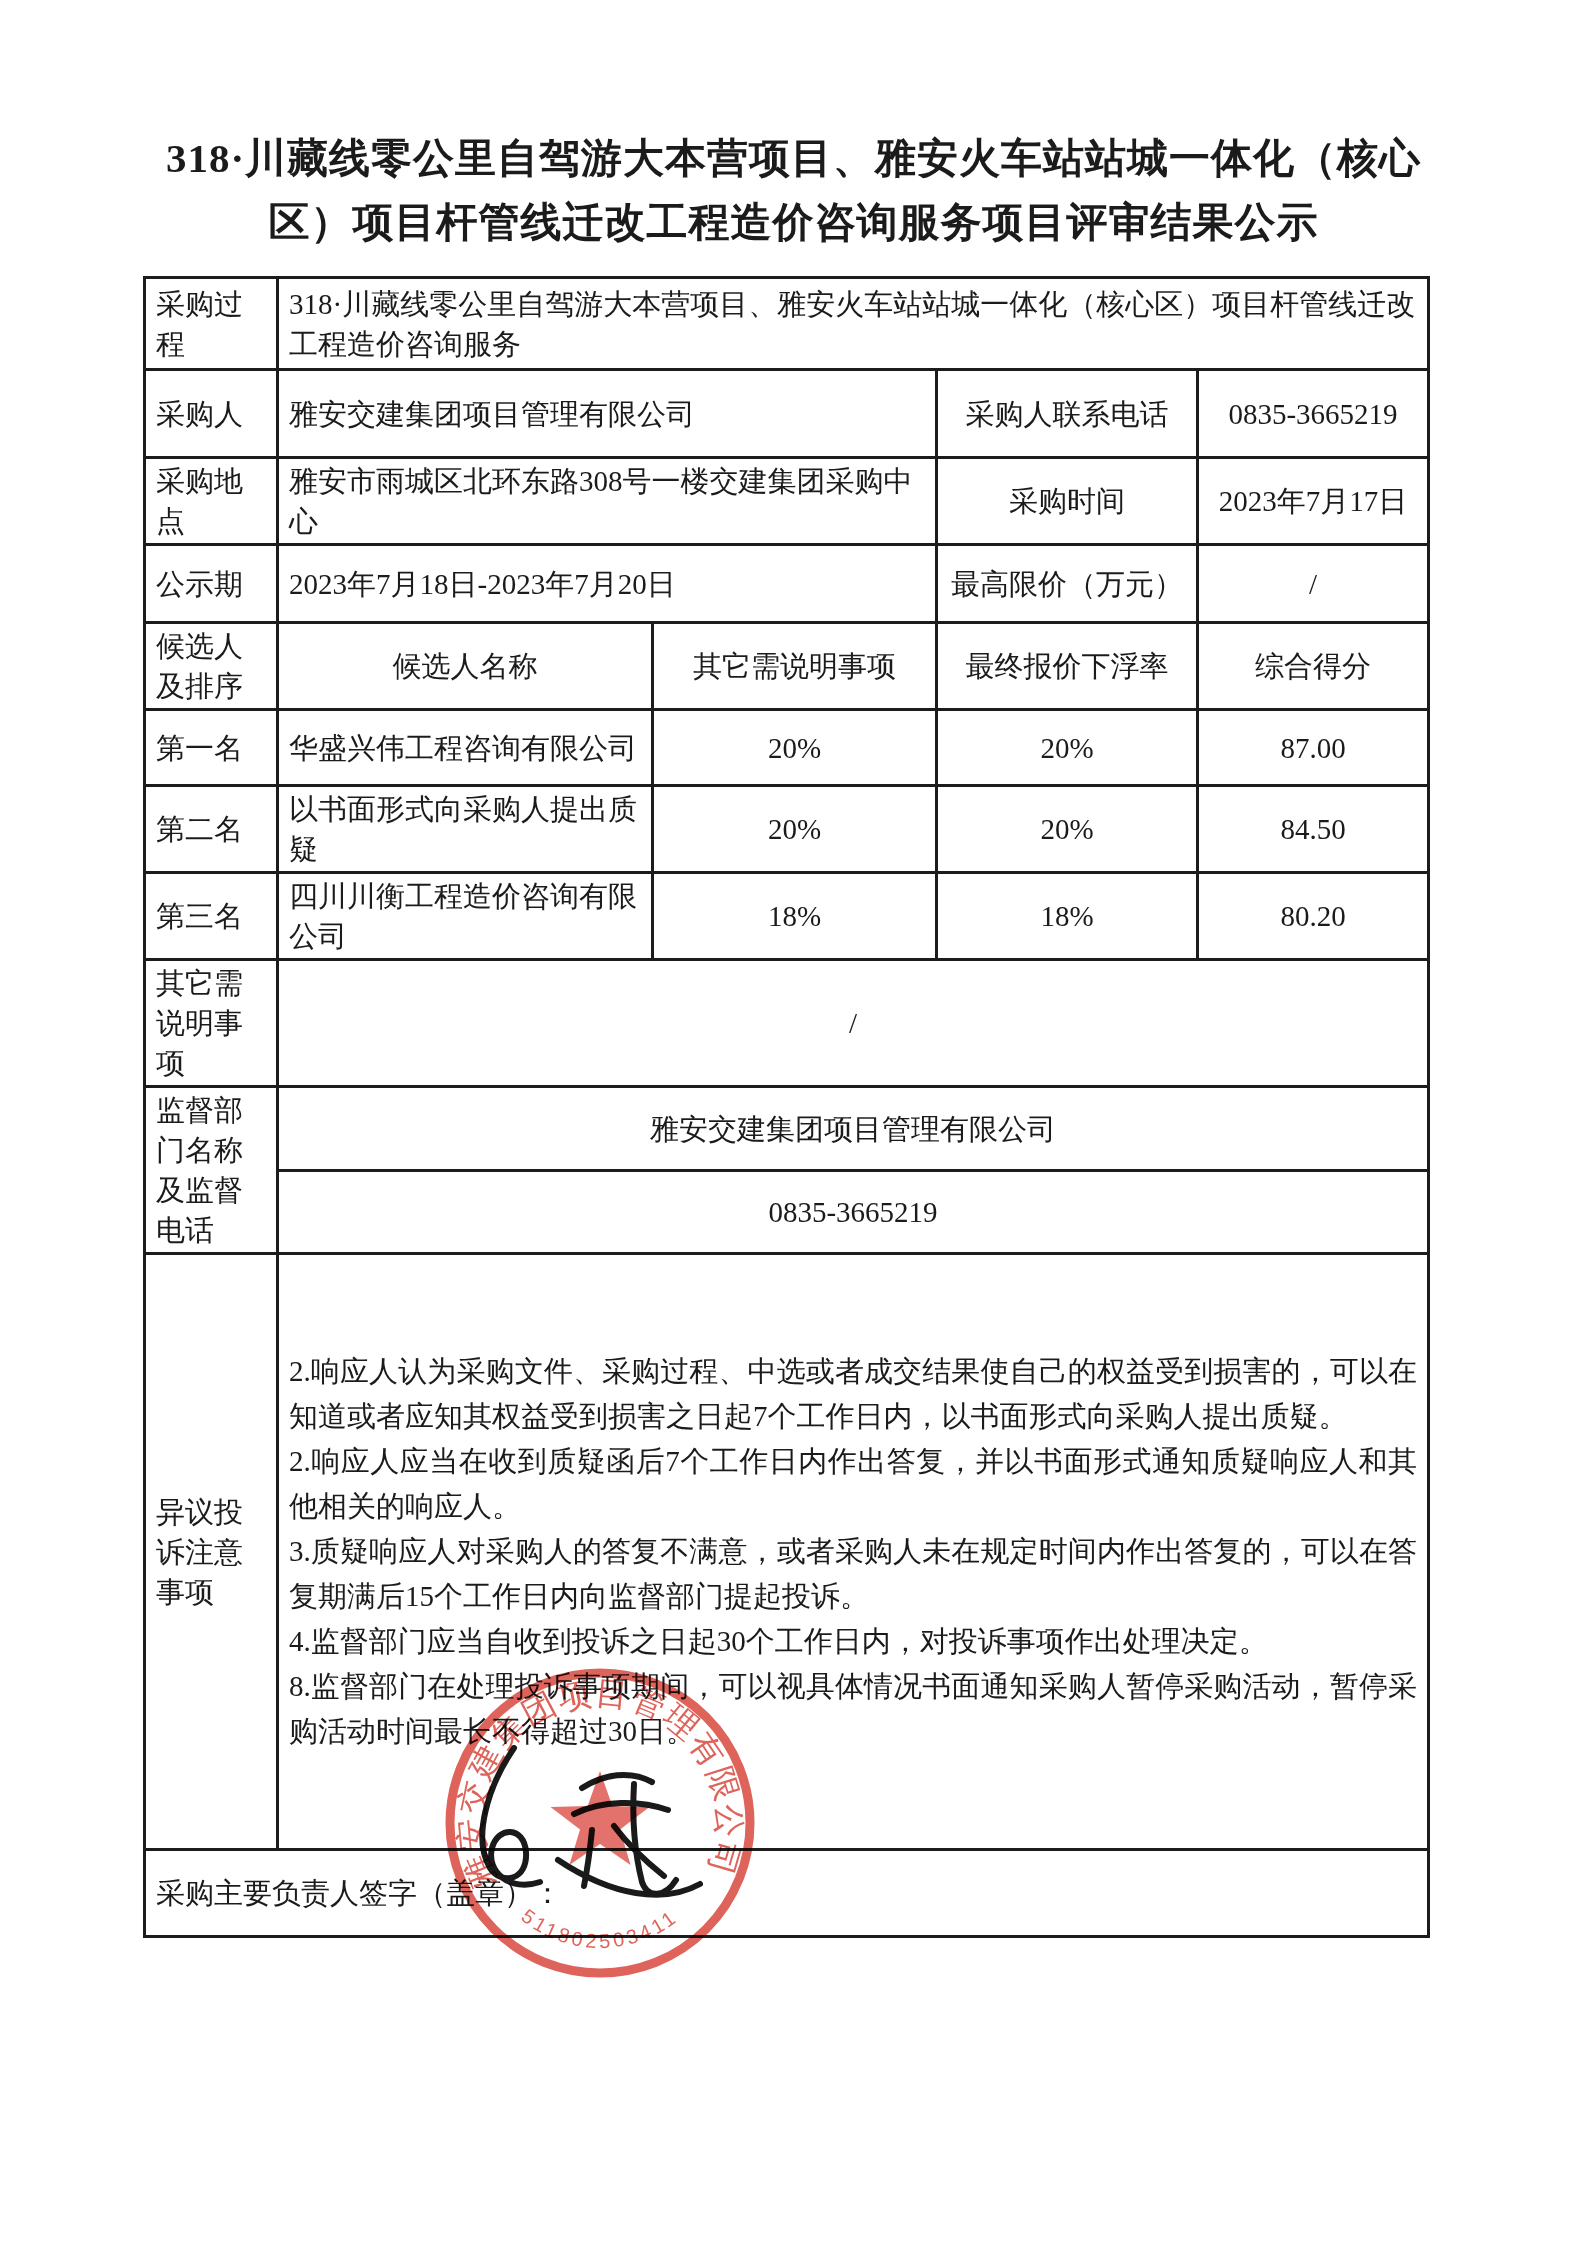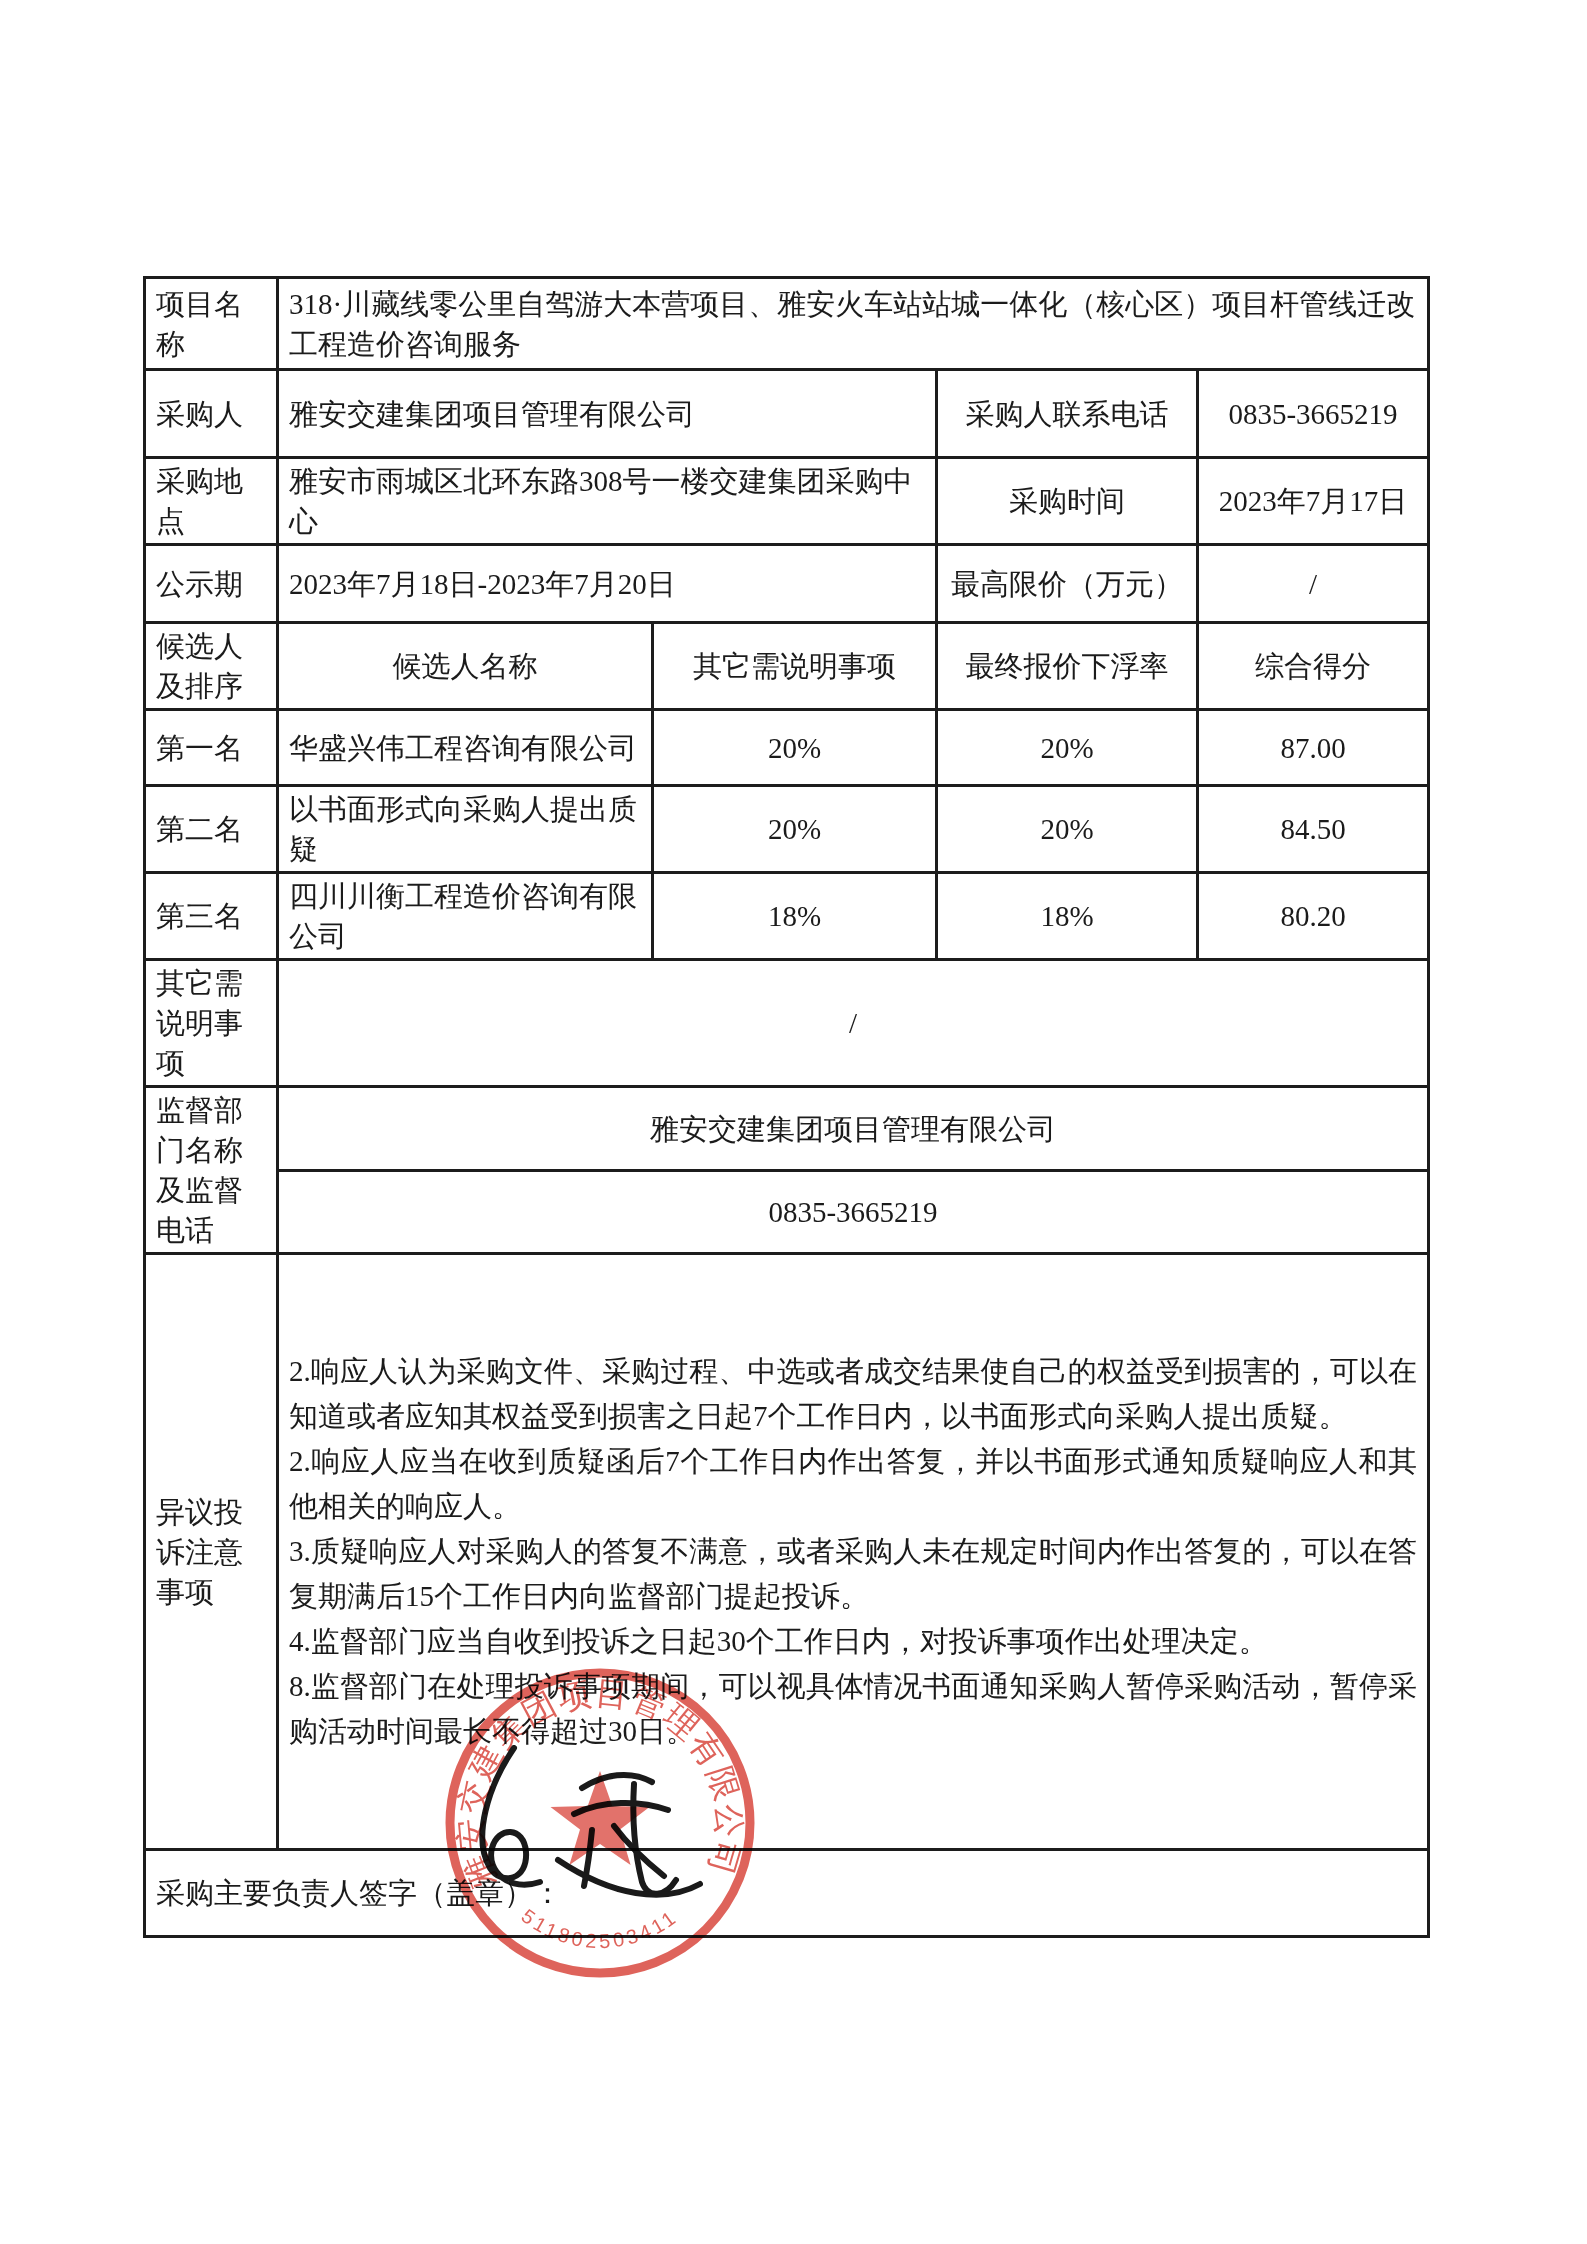--- a/index.html
+++ b/index.html
@@ -41,33 +41,34 @@
   .sig {
     position:absolute; left:462px; top:1734px; width:290px; height:180px;
     z-index:6; mix-blend-mode:multiply; pointer-events:none;
   }
 </style>
 </head>
 <body>
 
 <div class="page">
 
+  <div class="doc-title">318·川藏线零公里自驾游大本营项目、雅安火车站站城一体化（核心区）项目杆管线迁改工程造价咨询服务项目评审结果公示</div>
 
   <table class="result">
     <colgroup>
       <col style="width:133px">
         <col style="width:375px">
         <col style="width:284px">
       <col style="width:261px">
         <col style="width:231px">
     </colgroup>
 
     <tbody>
         <tr class="r1">
-      <td class="lab">项目名称</td>
+      <td class="lab">采购过程</td>
       <td colspan="4">318·川藏线零公里自驾游大本营项目、雅安火车站站城一体化（核心区）项目杆管线迁改工程造价咨询服务</td>
     </tr>
 
     <tr class="r2">
       <td class="lab">采购人</td>
       <td colspan="2">雅安交建集团项目管理有限公司</td>
       <td class="hdr">采购人联系电话</td>
       <td class="ctr">0835-3665219</td>
     </tr>
 

